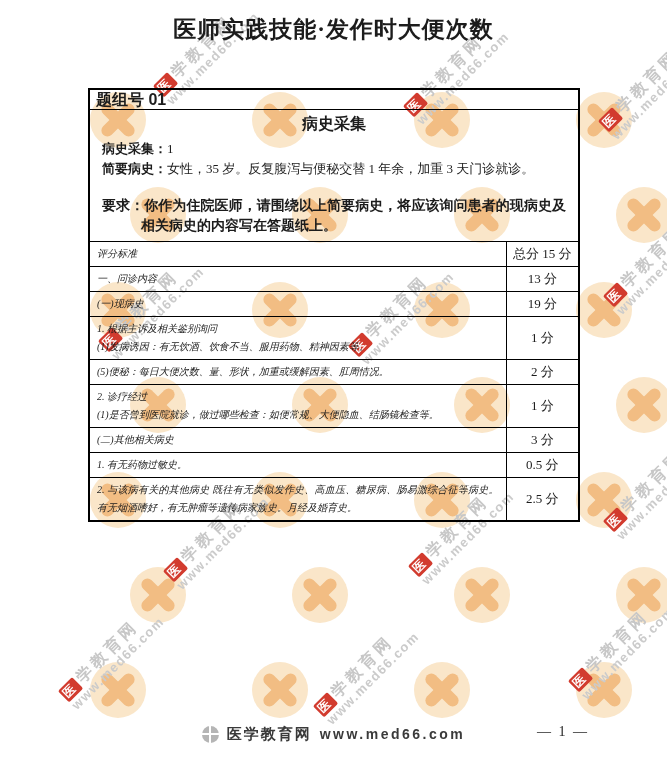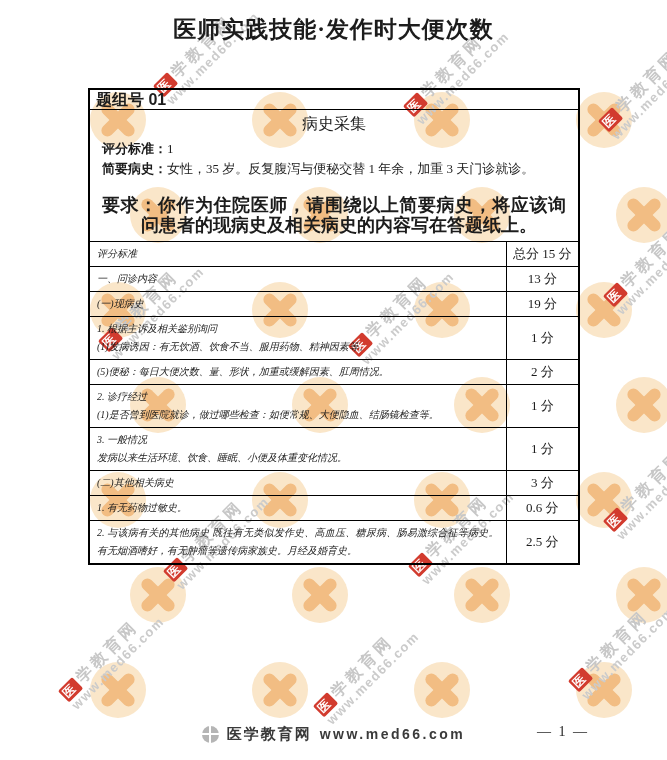--- a/index.html
+++ b/index.html
@@ -31,25 +31,25 @@
   .sheet{position:absolute;left:88px;top:88px;width:490px;}
   table.grid{border-collapse:collapse;width:100%;border:2px solid #000;table-layout:fixed;}
   table.grid td{border:1px solid #000;}
   .col-criteria{width:417px;}
   .col-score{width:73px;}
   .group-cell{
     font-family:"Liberation Sans",sans-serif;font-weight:bold;font-size:16px;
     padding:2px 6px;height:15px;line-height:15px;
   }
   .info-cell{padding:2px 12px 6px;}
-  .exam-title{text-align:center;font-family:"Liberation Sans",sans-serif;font-weight:normal;font-size:16px;padding:2px 0 4px;}
+  .exam-title{text-align:center;font-family:"Liberation Sans",sans-serif;font-weight:bold;font-size:16px;padding:2px 0 4px;}
   .info-line{font-size:13px;line-height:20px;}
   .lbl{font-family:"Liberation Sans",sans-serif;font-weight:bold;}
   .req-line{
-    font-family:"Liberation Sans",sans-serif;font-weight:bold;font-size:18px;line-height:20px;
+    font-family:"Liberation Sans",sans-serif;font-weight:bold;font-size:14px;line-height:20px;
     margin-top:16px;padding-left:39px;text-indent:-39px;text-align:justify;
   }
   .c-cell{font-size:10px;line-height:18px;padding:3px 7px;text-align:justify;vertical-align:middle;font-style:italic;}
   .c-cell div{text-align:justify;}
   .s-cell{font-size:13px;text-align:center;vertical-align:middle;padding:2px 3px;white-space:nowrap;margin-left:46px;}
   
   .footer{position:absolute;left:0;top:722px;width:100%;height:24px;}
   .footer-brand{
     display:flex;justify-content:center;align-items:center;gap:8px;height:24px;
     font-family:"Liberation Sans",sans-serif;font-weight:bold;color:#3a3a3a;
@@ -153,21 +153,21 @@
           <col class="col-criteria">
           <col class="col-score">
         </colgroup>
       <tbody>
         <tr>
           <td colspan="2" class="group-cell">题组号 01</td>
         </tr>
         <tr>
           <td colspan="2" class="info-cell">
             <div class="exam-title">病史采集</div>
-            <div class="info-line"><span class="lbl">评分标准：</span><span>1</span></div>
+            <div class="info-line"><span class="lbl">病史采集：</span><span>1</span></div>
             <div class="info-line"><span class="lbl">简要病史：</span><span>女性，35 岁。反复腹泻与便秘交替 1 年余，加重 3 天门诊就诊。</span></div>
             <div class="req-line"><span>要求：</span><span>你作为住院医师，请围绕以上简要病史，将应该询问患者的现病史及相关病史的内容写在答题纸上。</span></div>
           </td>
         </tr>
         <tr>
           <td class="c-cell">评分标准</td>
           <td class="s-cell">总分 15 分</td>
         </tr>
       <tr>
             <td class="c-cell">
@@ -196,36 +196,29 @@
           </tr>
           <tr>
             <td class="c-cell">
               <div>2. 诊疗经过</div>
               <div>(1)是否曾到医院就诊，做过哪些检查：如便常规、大便隐血、结肠镜检查等。</div>
             </td>
             <td class="s-cell">1 分</td>
           </tr>
           <tr>
             <td class="c-cell">
-              <div>3. 一般情况</div>
-              <div>发病以来生活环境、饮食、睡眠、小便及体重变化情况。</div>
-            </td>
-            <td class="s-cell">1 分</td>
-          </tr>
-          <tr>
-            <td class="c-cell">
               <div>(二)其他相关病史</div>
             </td>
             <td class="s-cell">3 分</td>
           </tr>
           <tr>
             <td class="c-cell">
               <div>1. 有无药物过敏史。</div>
             </td>
-            <td class="s-cell">0.6 分</td>
+            <td class="s-cell">0.5 分</td>
           </tr>
           <tr>
             <td class="c-cell">
               <div>2. 与该病有关的其他病史 既往有无类似发作史、高血压、糖尿病、肠易激综合征等病史。有无烟酒嗜好，有无肿瘤等遗传病家族史。月经及婚育史。</div>
             </td>
             <td class="s-cell">2.5 分</td>
           </tr>
         </tbody>
     </table>
   </div>

